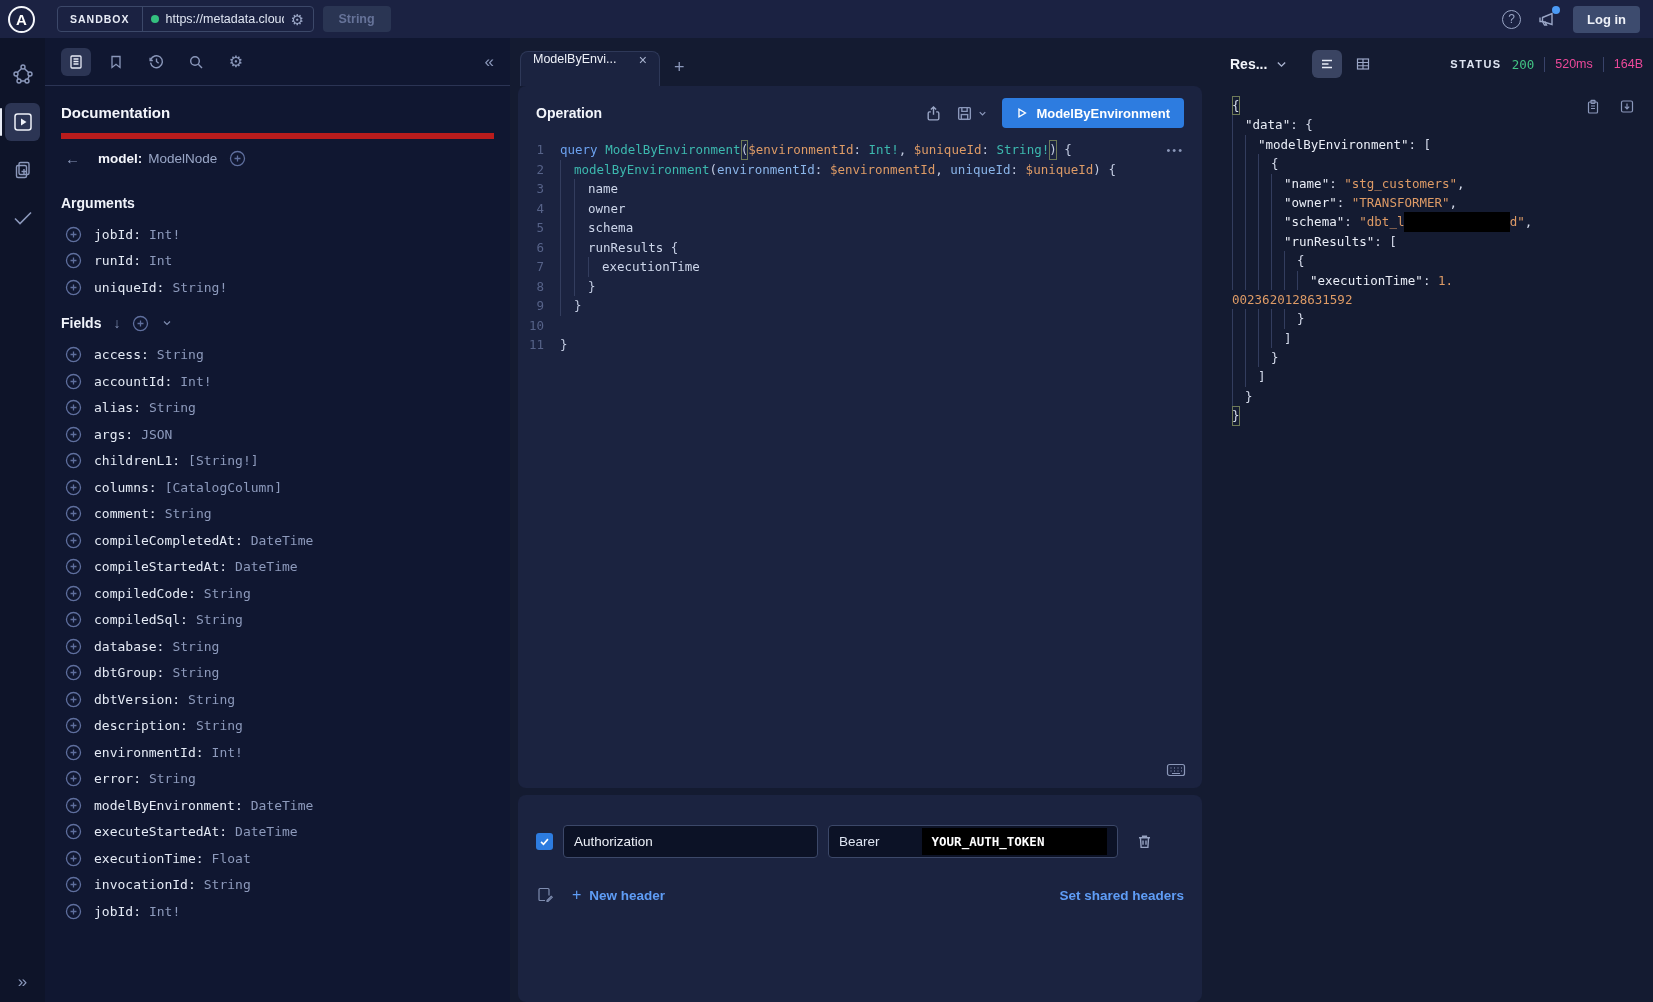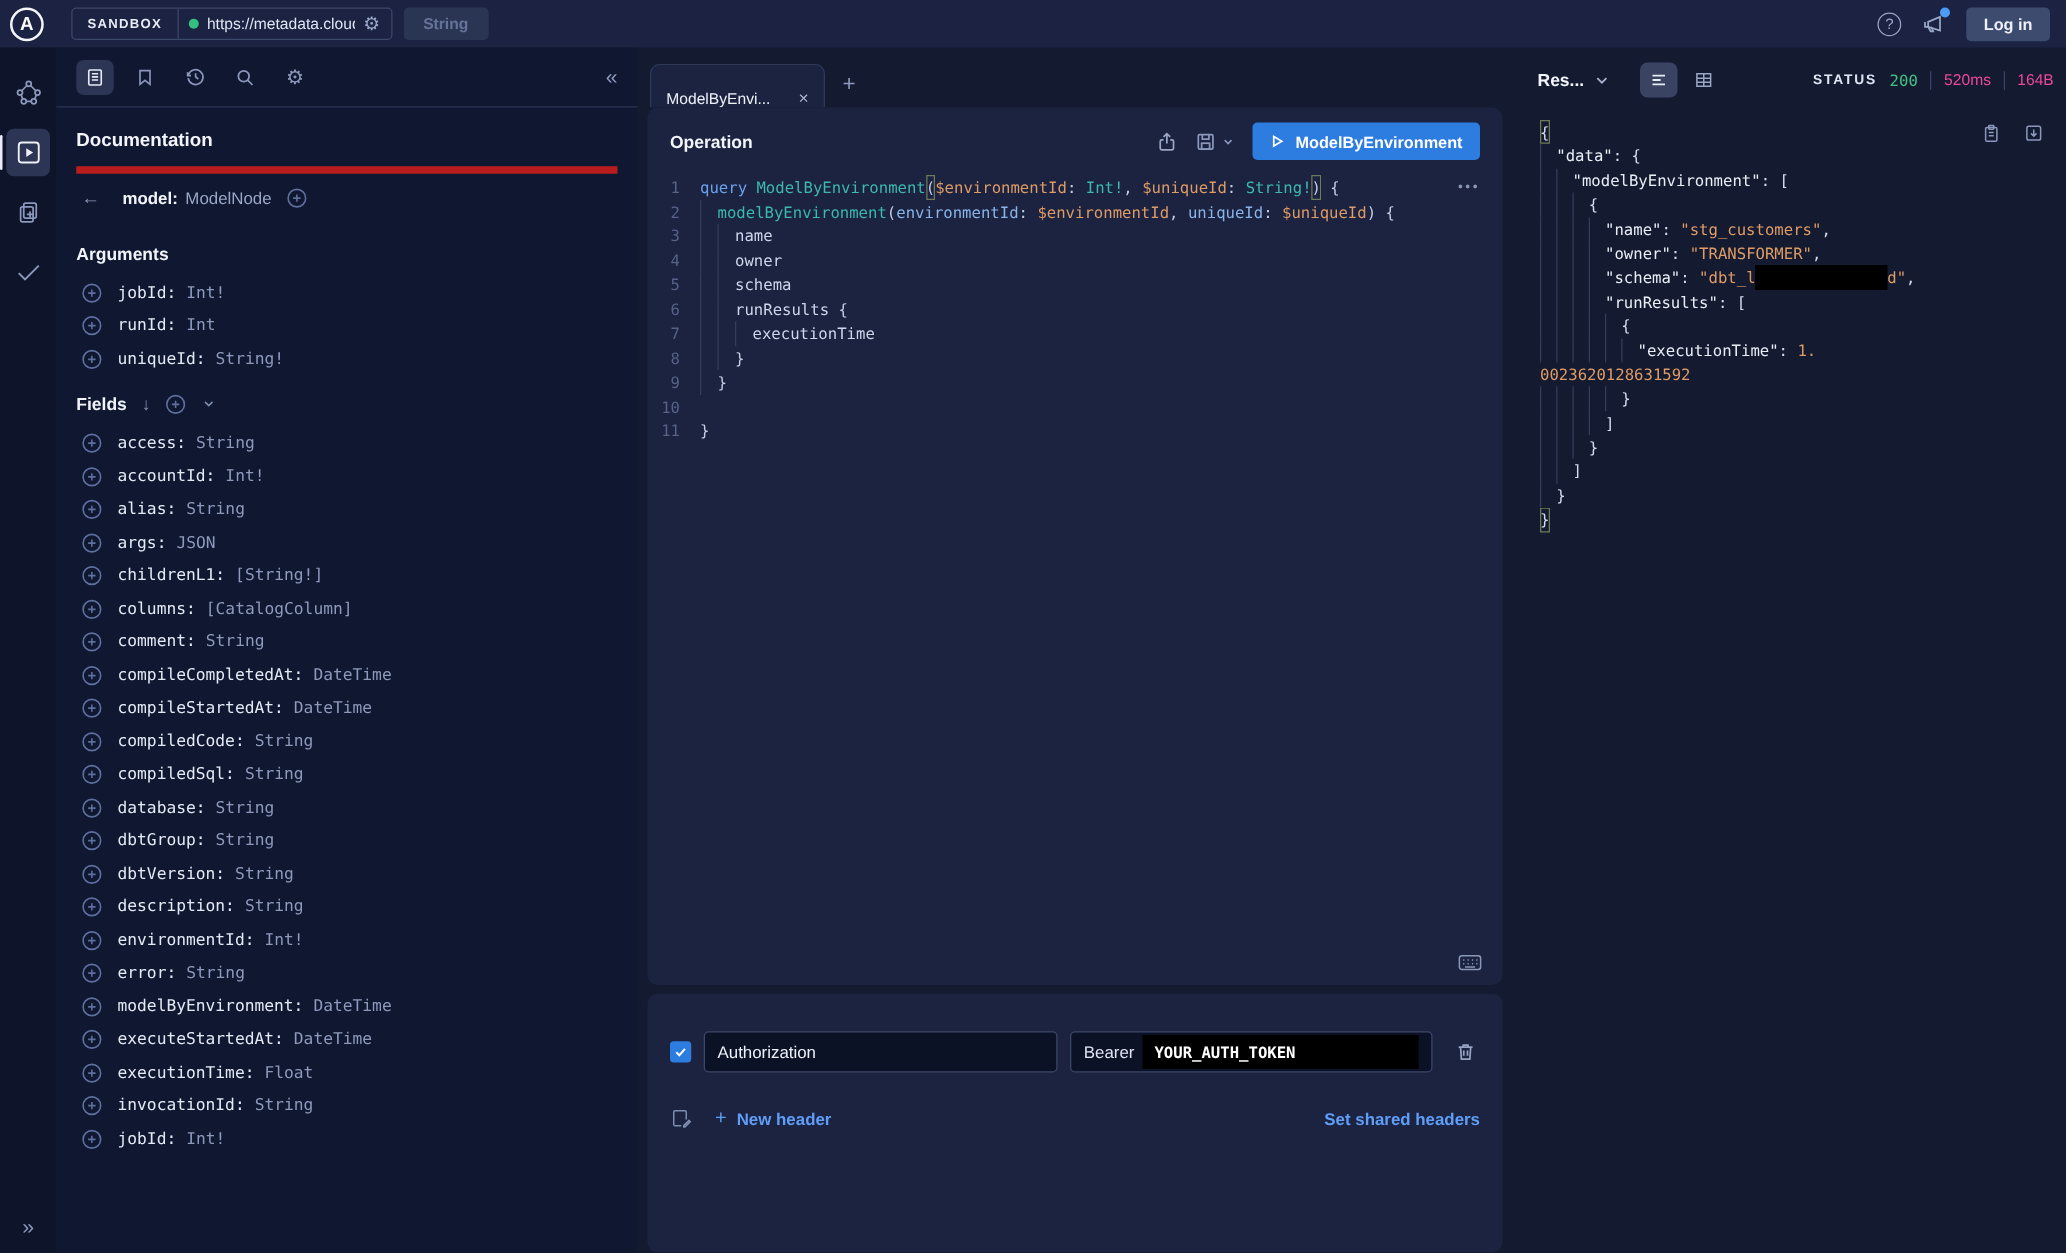--- a/index.html
+++ b/index.html
@@ -48,21 +48,21 @@
   .section-h { font-size:14px; font-weight:bold; color:#f0f3fa; margin:14px 0 10px 0; display:flex; align-items:center; gap:12px; }
   .frow { display:flex; align-items:center; gap:12px; height:26.5px; padding-left:4px; cursor:pointer; }
   .fname { font-family:"DejaVu Sans Mono", monospace; font-size:13px; color:#e4eaf5; }
   .ftype { font-family:"DejaVu Sans Mono", monospace; font-size:13px; color:#8d9abc; margin-left:-4px; }
   .plus-ic { color:#5f6f9e; flex:none; display:flex; }
   .sort-ic, .chev-ic { color:#7f8db0; display:flex; }
 
   
   .main { flex:1; display:flex; flex-direction:column; padding:0 8px; min-width:0; }
   .tabbar { height:48px; display:flex; align-items:flex-end; gap:14px; padding-left:2px; flex:none; }
-  .tab { height:35px; width:140px; background:#1b2340; border:1px solid #2e3858; border-bottom:none; border-radius:8px 8px 0 0; display:flex; align-items:flex-end; gap:8px; padding:0 12px; cursor:pointer; }
+  .tab { height:35px; width:140px; background:#1b2340; border:1px solid #2e3858; border-bottom:none; border-radius:8px 8px 0 0; display:flex; align-items:flex-start; gap:8px; padding:0 12px; cursor:pointer; }
   .tab-title { font-size:12.5px; color:#eef1f8; white-space:nowrap; overflow:hidden; flex:1; }
   .tab-close { color:#aab4d0; font-size:14px; cursor:pointer; }
   .tab-new { color:#8b98bb; font-size:18px; margin-bottom:8px; cursor:pointer; }
 
   .op-card { flex:1; background:#1b2340; border-radius:8px; display:flex; flex-direction:column; min-height:0; position:relative; }
   .op-header { display:flex; align-items:center; padding:12px 18px 8px 18px; flex:none; }
   .op-title { font-size:14px; font-weight:bold; color:#f3f5fb; }
   .op-actions { margin-left:auto; display:flex; align-items:center; gap:14px; }
   .save-combo { display:flex; align-items:center; gap:4px; color:#8b98bb; }
   .run-btn { height:30px; padding:0 14px; background:#2d7ce0; border:none; border-radius:4px; color:#fff; font-size:13px; font-weight:bold; display:flex; align-items:center; gap:8px; cursor:pointer; }
@@ -81,25 +81,25 @@
   
   .bottom-card { height:207px; background:#1b2340; border-radius:8px; margin-top:7px; flex:none; padding:12px 18px; position:relative; }
   .btabs-row { display:flex; align-items:center; gap:6px; }
   .btab { background:none; border:none; color:#8d9abc; font-size:13.5px; font-weight:bold; padding:6px 12px; border-radius:5px; cursor:pointer; font-family:"Liberation Sans", sans-serif; }
   .btab.active { background:#3a4663; color:#f3f5fb; }
   .new-badge { border:1px solid #5b678c; border-radius:10px; color:#e8ecf6; font-size:10px; font-weight:bold; letter-spacing:.5px; padding:3px 9px; margin-left:6px; }
   .panel-collapse { margin-left:auto; color:#8b98bb; cursor:pointer; }
   .hdr-row { display:flex; align-items:center; margin-top:18px; gap:10px; }
   .chkbox { width:17px; height:17px; background:#2d7ce0; border-radius:3px; display:flex; align-items:center; justify-content:center; cursor:pointer; flex:none; }
   .hdr-input { height:33px; background:#0c1226; border:1px solid #3c4869; border-radius:4px; display:flex; align-items:center; padding:0 10px; }
-  .hdr-key { width:283px; }
+  .hdr-key { width:255px; }
   .hdr-key .inp-text { font-size:13.5px; color:#eef1f8; }
   .hdr-val { width:290px; gap:6px; }
   .bearer { font-size:13.5px; color:#dfe5f2; flex:none; }
-  .token-box { background:#000; color:#fff; font-family:"DejaVu Sans Mono", monospace; font-size:12.5px; font-weight:bold; padding:6px 10px; flex:1; white-space:nowrap; overflow:hidden; }
+  .token-box { background:#000; color:#fff; font-family:"DejaVu Sans Mono", monospace; font-size:12.5px; font-weight:bold; padding:6px 10px; flex:1; white-space:nowrap; overflow:hidden;margin-left:36px; }
   .trash-btn { color:#97a3c2; margin-left:8px; background:none; border:none; cursor:pointer; }
   .hdr-footer { display:flex; align-items:center; margin-top:28px; gap:18px; }
   .doc-pencil { color:#7f8db0; }
   .new-header-btn { display:flex; align-items:center; gap:8px; background:none; border:none; color:#5f9df6; font-size:13.5px; font-weight:bold; cursor:pointer; font-family:"Liberation Sans", sans-serif; }
   .plus-glyph { font-size:16px; font-weight:normal; }
   .shared-link { margin-left:auto; color:#5f9df6; font-size:13.5px; font-weight:bold; cursor:pointer; }
 
   
   .response { width:443px; display:flex; flex-direction:column; padding:12px 10px 0 10px; overflow:hidden; }
   .resp-header { display:flex; align-items:center; gap:8px; flex:none; padding-left:10px; }

